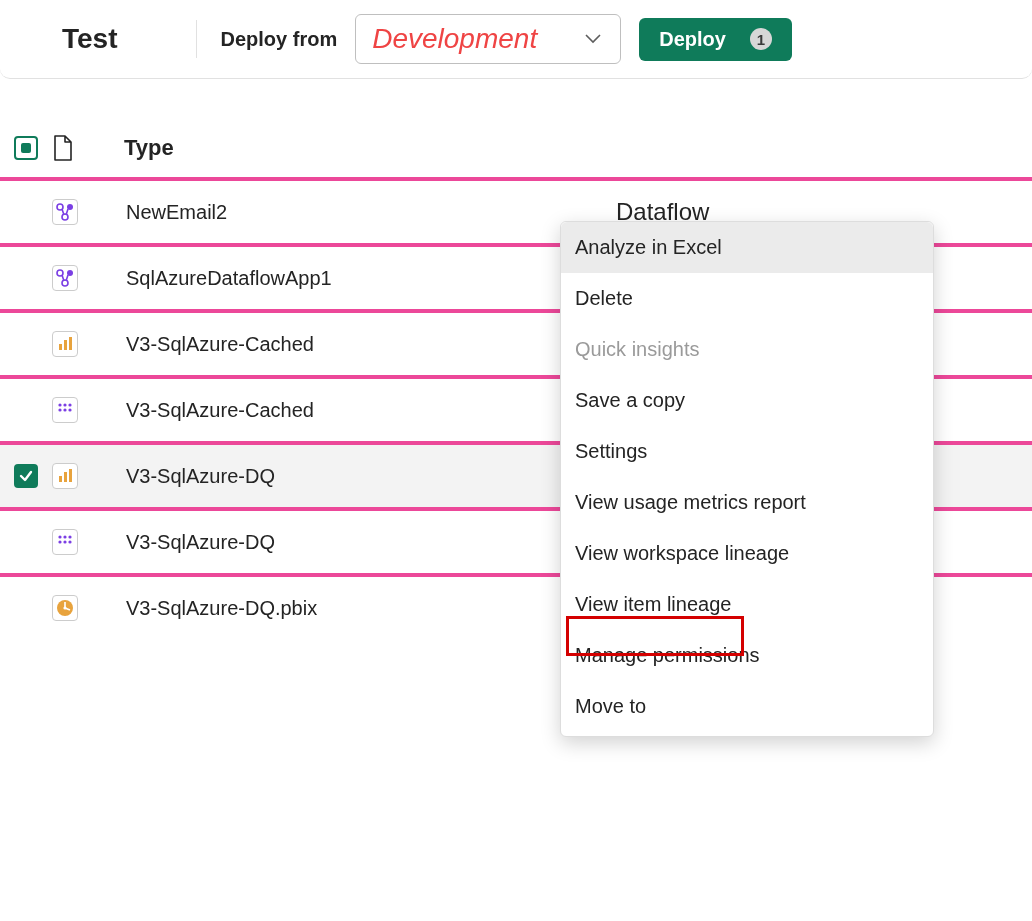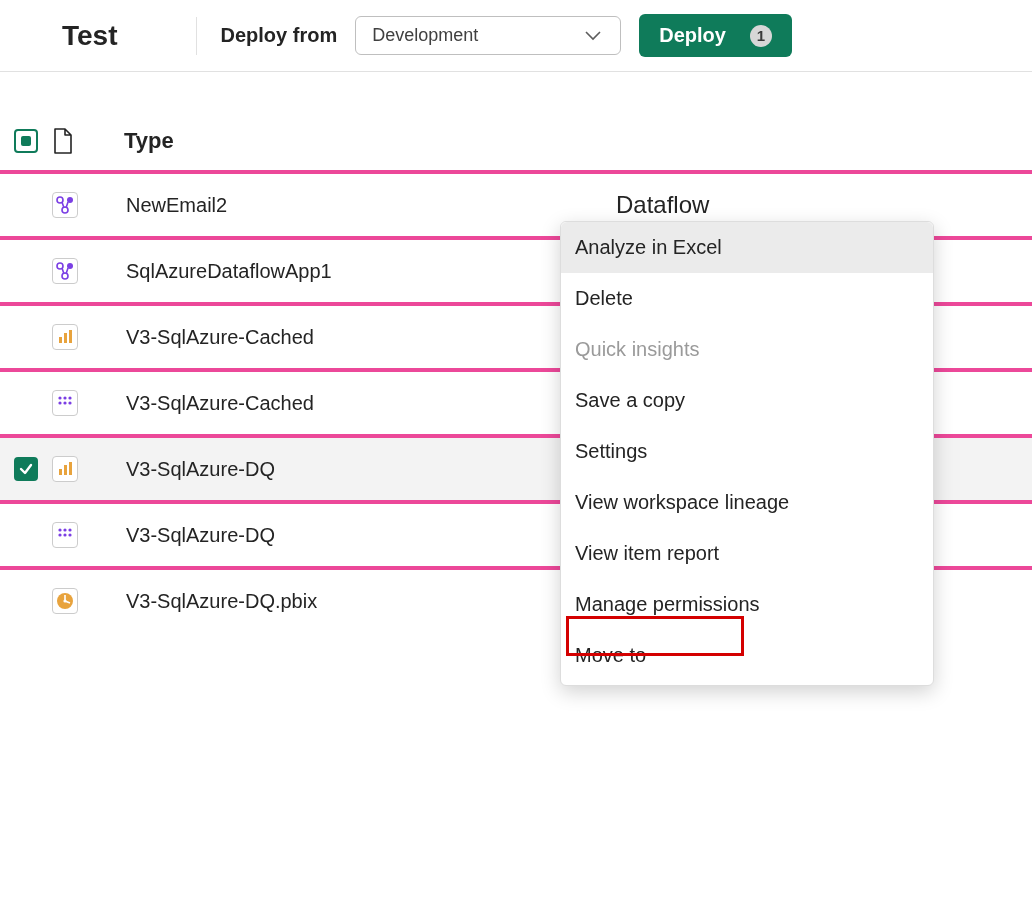--- a/index.html
+++ b/index.html
@@ -11,20 +11,21 @@
       width: 1032px;
     }
 
     
     .header {
       display: flex;
       align-items: center;
       padding: 14px 36px 14px 62px;
       border-bottom: 1px solid #e1e1e1;
       gap: 18px;
+      border-radius: 10px;
     }
     .header-title {
       font-size: 28px;
       font-weight: 700;
       margin-right: 60px;
     }
     .header-divider {
       width: 1px;
       height: 38px;
       background: #e1e1e1;
@@ -38,22 +39,23 @@
       display: flex;
       align-items: center;
       justify-content: space-between;
       border: 1px solid #bfbfbf;
       border-radius: 6px;
       padding: 8px 18px 8px 16px;
       min-width: 266px;
       cursor: pointer;
     }
     .stage-select-text {
-      font-size: 18px;
-      color: #404040;
+      font-size: 28px;
+      color: #ef4444;
+      font-style: italic;
     }
     .stage-select-chevron svg { display: block; }
 
     .deploy-btn {
       background: #0f7b5a;
       color: #fff;
       border: none;
       border-radius: 6px;
       padding: 10px 20px;
       font-size: 20px;
@@ -357,18 +359,19 @@
       </div>
     </div>
 </div>
 
 <div class="context-menu" id="context-menu">
     <div class="menu-item">Analyze in Excel</div>
     <div class="menu-item">Delete</div>
     <div class="menu-item disabled">Quick insights</div>
     <div class="menu-item">Save a copy</div>
     <div class="menu-item">Settings</div>
+    <div class="menu-item">View usage metrics report</div>
     <div class="menu-item">View workspace lineage</div>
-    <div class="menu-item">View item report</div>
+    <div class="menu-item">View item lineage</div>
     <div class="menu-item">Manage permissions</div>
     <div class="menu-item">Move to</div>
   </div>
 <div class="hl-box"></div>
 
 </body></html>

